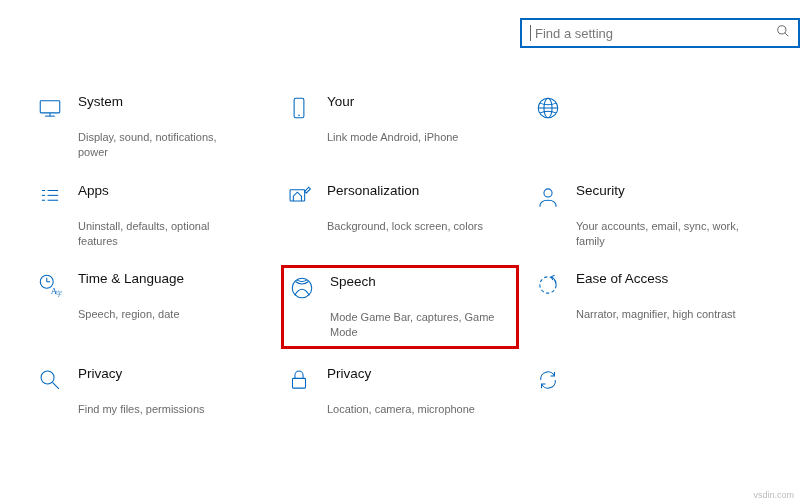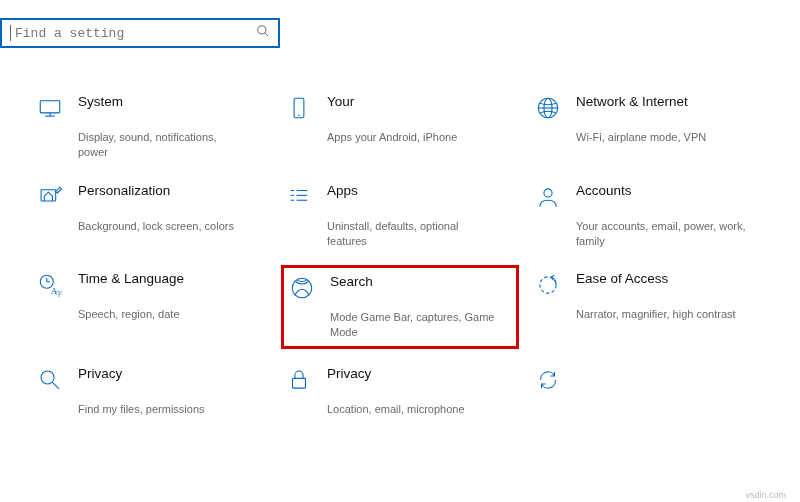--- a/index.html
+++ b/index.html
@@ -6,23 +6,22 @@
   body {
     font-family: "Segoe UI", Arial, sans-serif;
     background: #fff;
     width: 800px;
     height: 502px;
     overflow: hidden;
     position: relative;
   }
   .search-wrap {
     display: flex;
-    justify-content: flex-start;
+    justify-content: flex-end;
     padding: 18px 0 0 0;
-    font-family: Liberation Mono, monospace;
   }
   .search-box {
     width: 280px;
     height: 30px;
     border: 2px solid #0067c0;
     display: flex;
     align-items: center;
     padding: 0 8px;
     position: relative;
   }
@@ -76,21 +75,21 @@
     color: #6a6a6a;
     line-height: 1.35;
     max-width: 170px;
     margin-top: 21px;
   }
   .highlight {
     border: 3px solid #d40000;
   }
   .watermark {
     position: absolute;
-    right: 14px;
+    right: 6px;
     bottom: 2px;
     font-size: 9px;
     color: #bbb;
     font-family: Arial, sans-serif;
   }
 </style>
 </head>
 <body>
 
 <div class="search-wrap">
@@ -122,77 +121,73 @@
     </div>
     <div class="tile">
       <span class="icon">
         <svg viewBox="0 0 32 32">
           <rect x="10" y="4" width="12" height="24" rx="2"></rect>
           <circle cx="16" cy="25" r="1" fill="#0067c0" stroke="none"></circle>
         </svg>
       </span>
       <div class="txt">
         <div class="title">Your</div>
-        <div class="desc">Apps your Android, iPhone</div>
+        <div class="desc">Link mode Android, iPhone</div>
       </div>
     </div>
     <div class="tile">
       <span class="icon">
         <svg viewBox="0 0 32 32">
           <circle cx="16" cy="16" r="12"></circle>
           <ellipse cx="16" cy="16" rx="5" ry="12"></ellipse>
           <line x1="4" y1="16" x2="28" y2="16"></line>
           <path d="M6 10 Q16 14 26 10" fill="none"></path>
           <path d="M6 22 Q16 18 26 22" fill="none"></path>
         </svg>
       </span>
-      <div class="txt">
-        <div class="title">Network &amp; Internet</div>
-        <div class="desc">Wi-Fi, airplane mode, VPN</div>
-      </div>
-    </div>
-    <div class="tile">
-      <span class="icon">
-        <svg viewBox="0 0 32 32">
-          <rect x="5" y="7" width="18" height="14" rx="1"></rect>
-          <path d="M9 21 L9 15 L14 10 L19 15 L19 21" fill="none"></path>
-          <path d="M23 9 L28 4 L30 6 L25 11 Z" fill="none"></path>
-        </svg>
-      </span>
-      <div class="txt">
-        <div class="title">Personalization</div>
-        <div class="desc">Background, lock screen, colors</div>
-      </div>
     </div>
     <div class="tile">
       <span class="icon">
         <svg viewBox="0 0 32 32">
           <line x1="6" y1="8" x2="10" y2="8"></line>
           <line x1="13" y1="8" x2="26" y2="8"></line>
           <line x1="6" y1="14" x2="10" y2="14"></line>
           <line x1="13" y1="14" x2="26" y2="14"></line>
           <line x1="6" y1="20" x2="10" y2="20"></line>
           <line x1="13" y1="20" x2="26" y2="20"></line>
         </svg>
       </span>
       <div class="txt">
         <div class="title">Apps</div>
         <div class="desc">Uninstall, defaults, optional features</div>
       </div>
     </div>
     <div class="tile">
       <span class="icon">
         <svg viewBox="0 0 32 32">
+          <rect x="5" y="7" width="18" height="14" rx="1"></rect>
+          <path d="M9 21 L9 15 L14 10 L19 15 L19 21" fill="none"></path>
+          <path d="M23 9 L28 4 L30 6 L25 11 Z" fill="none"></path>
+        </svg>
+      </span>
+      <div class="txt">
+        <div class="title">Personalization</div>
+        <div class="desc">Background, lock screen, colors</div>
+      </div>
+    </div>
+    <div class="tile">
+      <span class="icon">
+        <svg viewBox="0 0 32 32">
           <circle cx="16" cy="11" r="5"></circle>
           <path d="M6 28 Q6 20 16 20 Q26 20 26 28"></path>
         </svg>
       </span>
       <div class="txt">
-        <div class="title">Accounts</div>
-        <div class="desc">Your accounts, email, power, work, family</div>
+        <div class="title">Security</div>
+        <div class="desc">Your accounts, email, sync, work, family</div>
       </div>
     </div>
     <div class="tile">
       <span class="icon">
         <svg viewBox="0 0 32 32">
           <circle cx="12" cy="12" r="8"></circle>
           <line x1="12" y1="12" x2="12" y2="7"></line>
           <line x1="12" y1="12" x2="16" y2="12"></line>
           <text x="17" y="27" font-size="11" fill="#0067c0" stroke="none" font-family="Segoe UI">A</text>
           <text x="23" y="30" font-size="8" fill="#0067c0" stroke="none">字</text>
@@ -206,21 +201,21 @@
     <div class="tile highlight">
       <span class="icon">
         <svg viewBox="0 0 32 32">
           <circle cx="16" cy="16" r="12"></circle>
           <path d="M8 8 Q16 14 24 8" fill="none"></path>
           <path d="M7 25 Q16 10 25 25" fill="none"></path>
           <path d="M10 6 Q16 10 22 6" fill="none"></path>
         </svg>
       </span>
       <div class="txt">
-        <div class="title">Search</div>
+        <div class="title">Speech</div>
         <div class="desc">Mode Game Bar, captures, Game Mode</div>
       </div>
     </div>
     <div class="tile">
       <span class="icon">
         <svg viewBox="0 0 32 32">
           <circle cx="16" cy="16" r="10" stroke-dasharray="4 3"></circle>
           <path d="M20 6 A11 11 0 0 1 26 16" fill="none"></path>
           <polyline points="24,4 20,6 22,10" fill="none"></polyline>
         </svg>
@@ -244,21 +239,21 @@
     </div>
     <div class="tile">
       <span class="icon">
         <svg viewBox="0 0 32 32">
           <rect x="8" y="14" width="16" height="12" rx="1"></rect>
           <path d="M11 14 L11 10 A5 5 0 0 1 21 10 L21 14" fill="none"></path>
         </svg>
       </span>
       <div class="txt">
         <div class="title">Privacy</div>
-        <div class="desc">Location, email, microphone</div>
+        <div class="desc">Location, camera, microphone</div>
       </div>
     </div>
     <div class="tile">
       <span class="icon">
         <svg viewBox="0 0 32 32">
           <path d="M7 16 A9 9 0 0 1 24 11" fill="none"></path>
           <polyline points="24,6 24,11 19,11" fill="none"></polyline>
           <path d="M25 16 A9 9 0 0 1 8 21" fill="none"></path>
           <polyline points="8,26 8,21 13,21" fill="none"></polyline>
         </svg>

